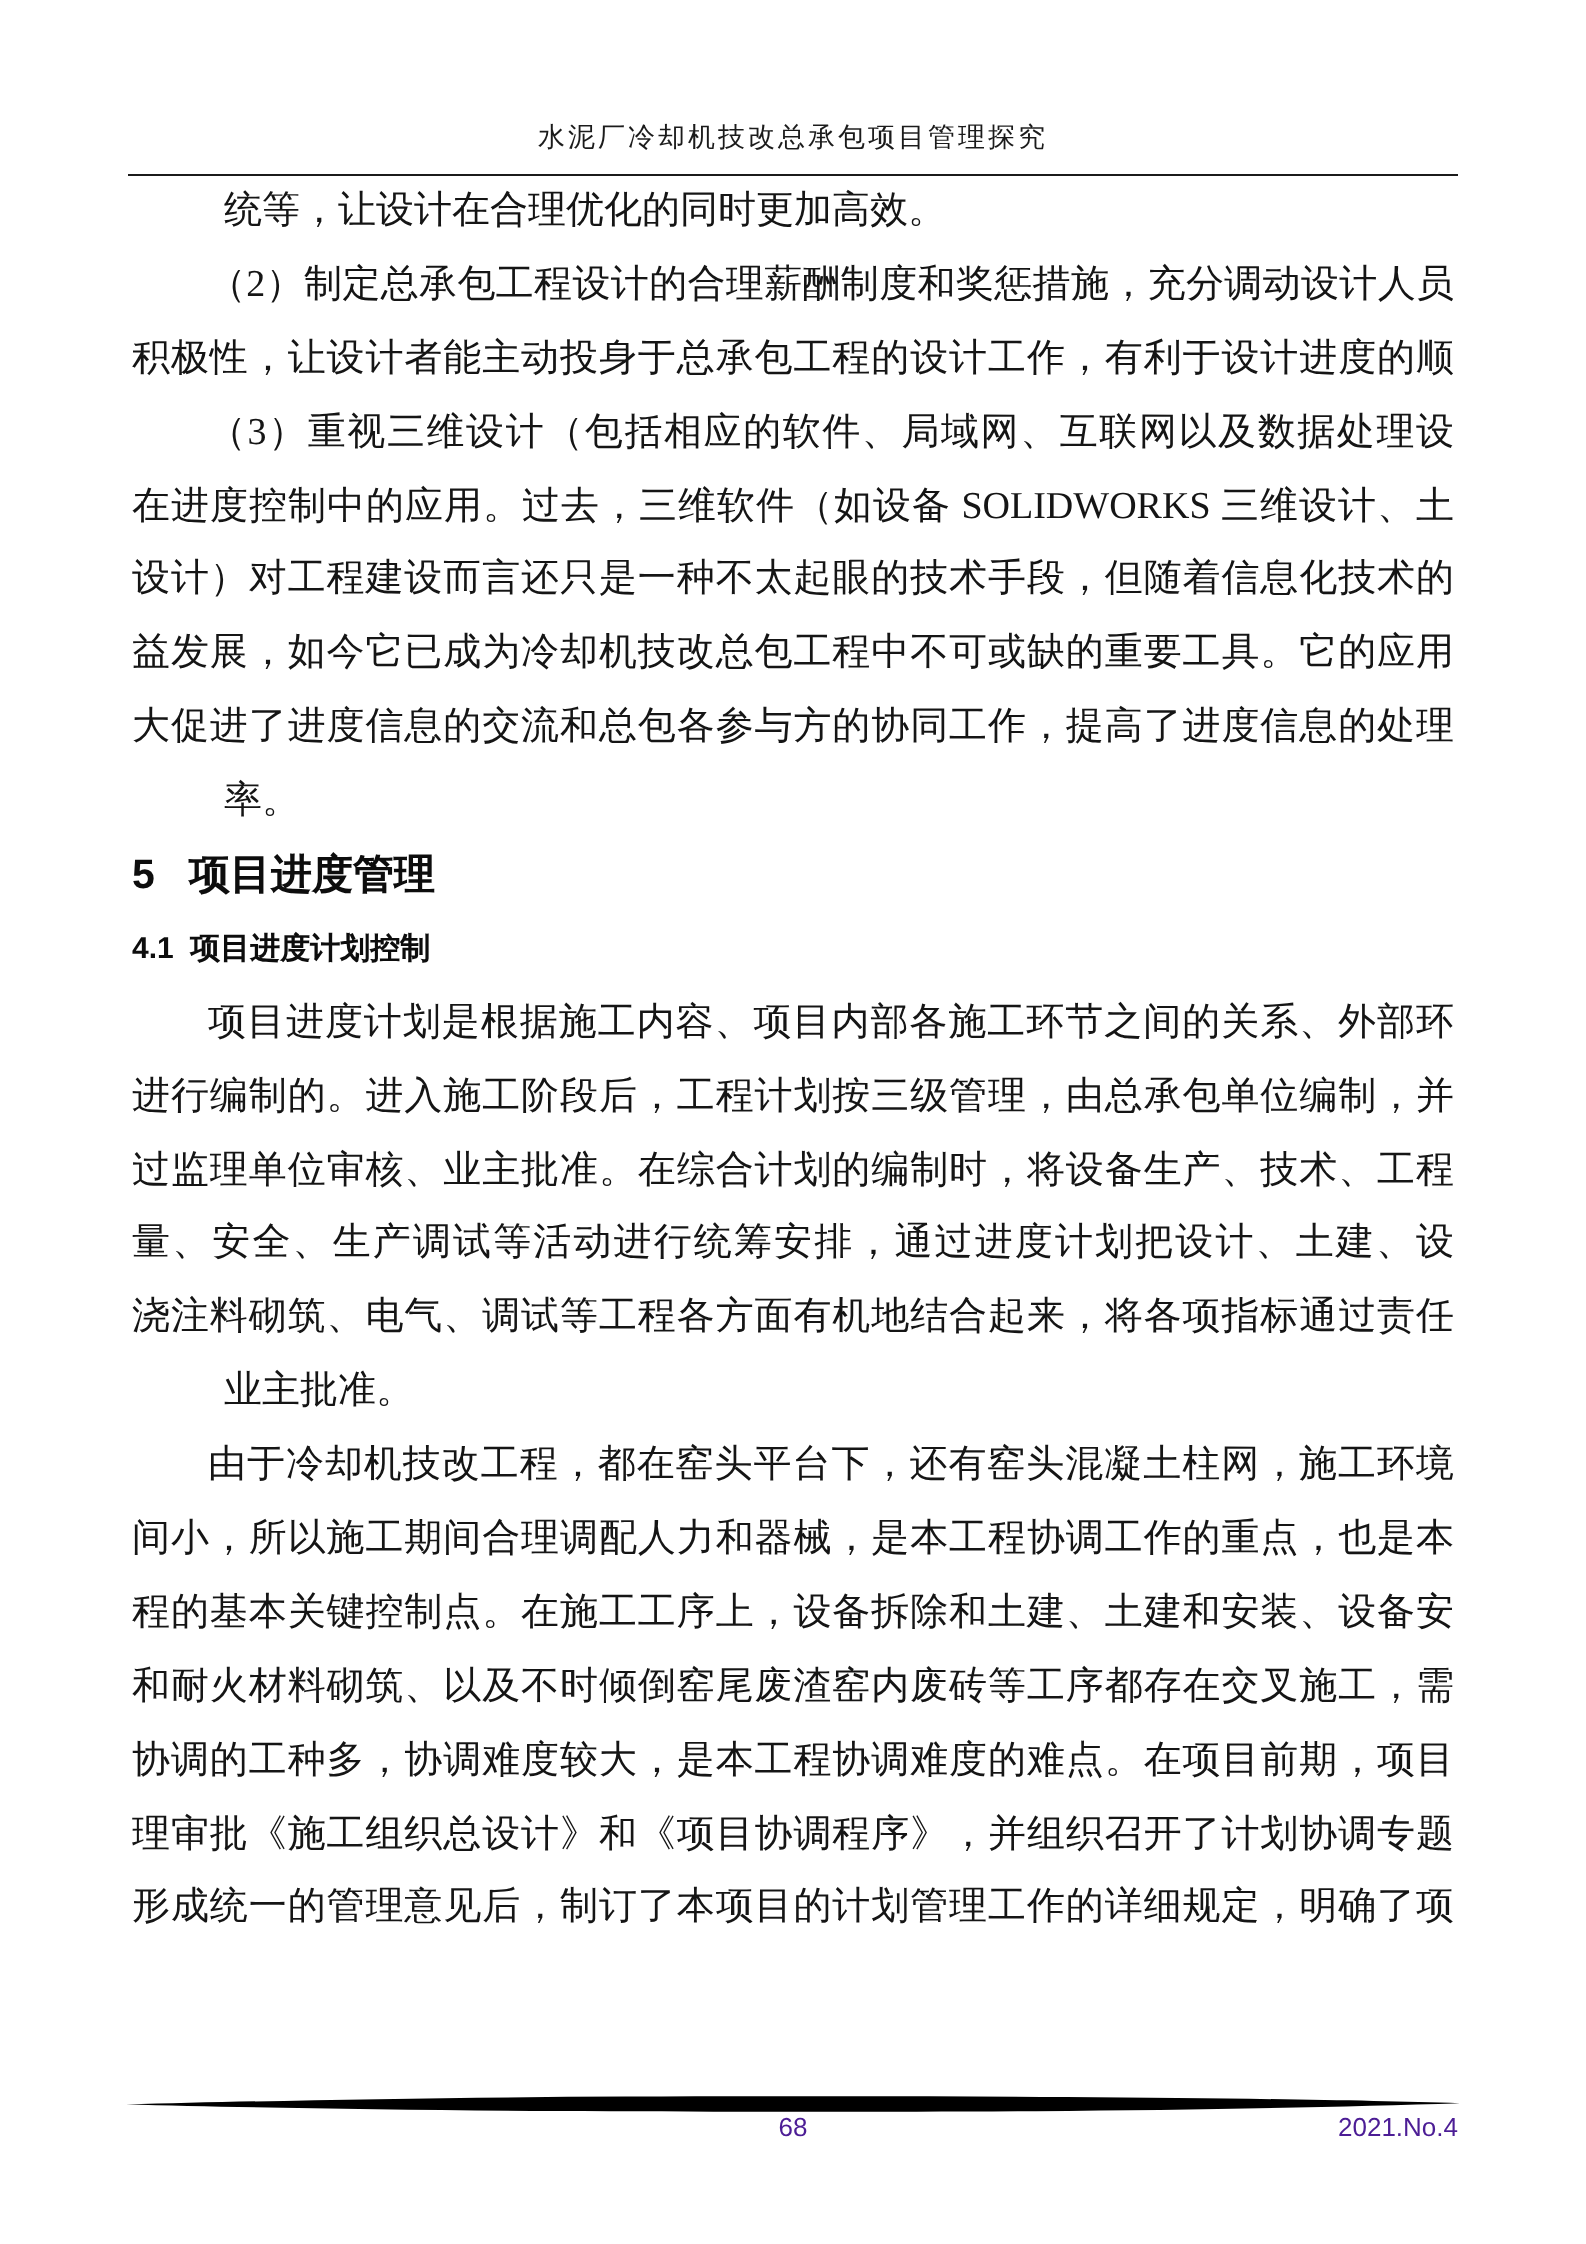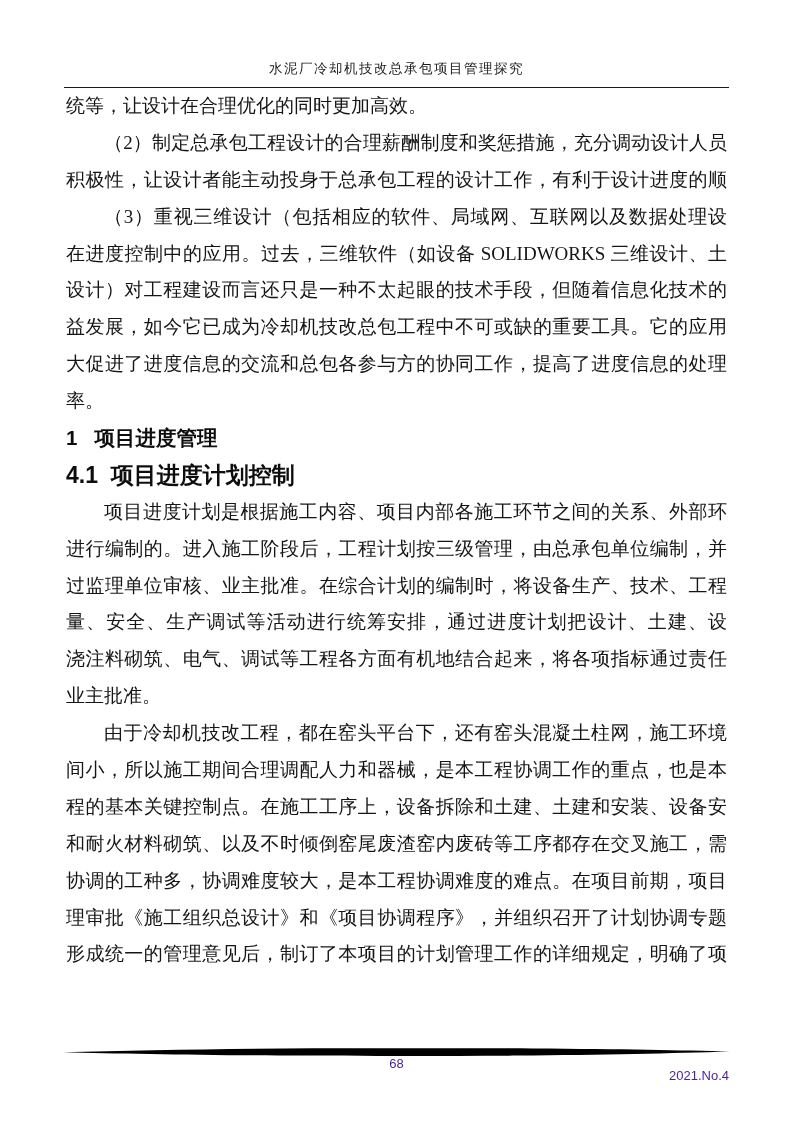--- a/index.html
+++ b/index.html
@@ -32,61 +32,61 @@
     position: absolute;
     top: 88px; left: 66px; width: 661px;
   }
   .line {
     line-height: 36.9px;
     height: 36.9px;
     font-size: 19px;
     white-space: normal;
     overflow: hidden;
   }
-  .end   { text-align: left; }
+  .end   { text-align: left; margin-left: 46px; }
   .fill  {
     text-align: justify;
     text-align-last: justify;
     text-justify: inter-character;
   }
   .indent-fill {
     text-align: justify;
     text-align-last: justify;
     text-justify: inter-character;
     text-indent: 38px;
   }
   .heading1, .heading2 {
     font-family: "Liberation Sans", "DejaVu Sans", sans-serif;
     font-weight: bold;
     white-space: pre;
     color: #0d0d0d;
   }
   .heading1 { font-size: 20.5px; }
-  .heading2 { font-size: 23px; }
+  .heading2 { font-size: 15px; }
   .footer-bar {
     position: absolute;
     top: 1047px; left: 63px;
     width: 667px; height: 10px;
   }
   .footer-row {
     position: absolute;
     top: 1056px; left: 64px; width: 665px;
     height: 20px;
     font-family: "Liberation Sans", "DejaVu Sans", sans-serif;
     font-size: 13px;
     color: #4c1d95;
   }
   .page-number {
     position: absolute;
     left: 0; width: 100%;
     text-align: center;
   }
   .issue-label {
     position: absolute;
-    right: 0; top: 12px;
+    right: 0; top: 0;
     text-align: right;
   }
 </style>
 </head>
 <body>
 
 <div class="page">
 
   <div class="header-title">水泥厂冷却机技改总承包项目管理探究</div>
 
@@ -95,21 +95,21 @@
   <div class="content">
       <div class="line end">统等，让设计在合理优化的同时更加高效。</div>
       <div class="line indent-fill">（2）制定总承包工程设计的合理薪酬制度和奖惩措施，充分调动设计人员的</div>
       <div class="line fill">积极性，让设计者能主动投身于总承包工程的设计工作，有利于设计进度的顺利</div>
       <div class="line indent-fill">（3）重视三维设计（包括相应的软件、局域网、互联网以及数据处理设备）</div>
       <div class="line fill">在进度控制中的应用。过去，三维软件（如设备 SOLIDWORKS 三维设计、土建 BIM</div>
       <div class="line fill">设计）对工程建设而言还只是一种不太起眼的技术手段，但随着信息化技术的日</div>
       <div class="line fill">益发展，如今它已成为冷却机技改总包工程中不可或缺的重要工具。它的应用大</div>
       <div class="line fill">大促进了进度信息的交流和总包各参与方的协同工作，提高了进度信息的处理效</div>
       <div class="line end">率。</div>
-      <div class="line heading1">1   项目进度管理</div>
+      <div class="line heading1">5   项目进度管理</div>
       <div class="line heading2">4.1  项目进度计划控制</div>
       <div class="line indent-fill">项目进度计划是根据施工内容、项目内部各施工环节之间的关系、外部环境</div>
       <div class="line fill">进行编制的。进入施工阶段后，工程计划按三级管理，由总承包单位编制，并通</div>
       <div class="line fill">过监理单位审核、业主批准。在综合计划的编制时，将设备生产、技术、工程质</div>
       <div class="line fill">量、安全、生产调试等活动进行统筹安排，通过进度计划把设计、土建、设备、</div>
       <div class="line fill">浇注料砌筑、电气、调试等工程各方面有机地结合起来，将各项指标通过责任制</div>
       <div class="line end">业主批准。</div>
       <div class="line indent-fill">由于冷却机技改工程，都在窑头平台下，还有窑头混凝土柱网，施工环境空</div>
       <div class="line fill">间小，所以施工期间合理调配人力和器械，是本工程协调工作的重点，也是本工</div>
       <div class="line fill">程的基本关键控制点。在施工工序上，设备拆除和土建、土建和安装、设备安装</div>

